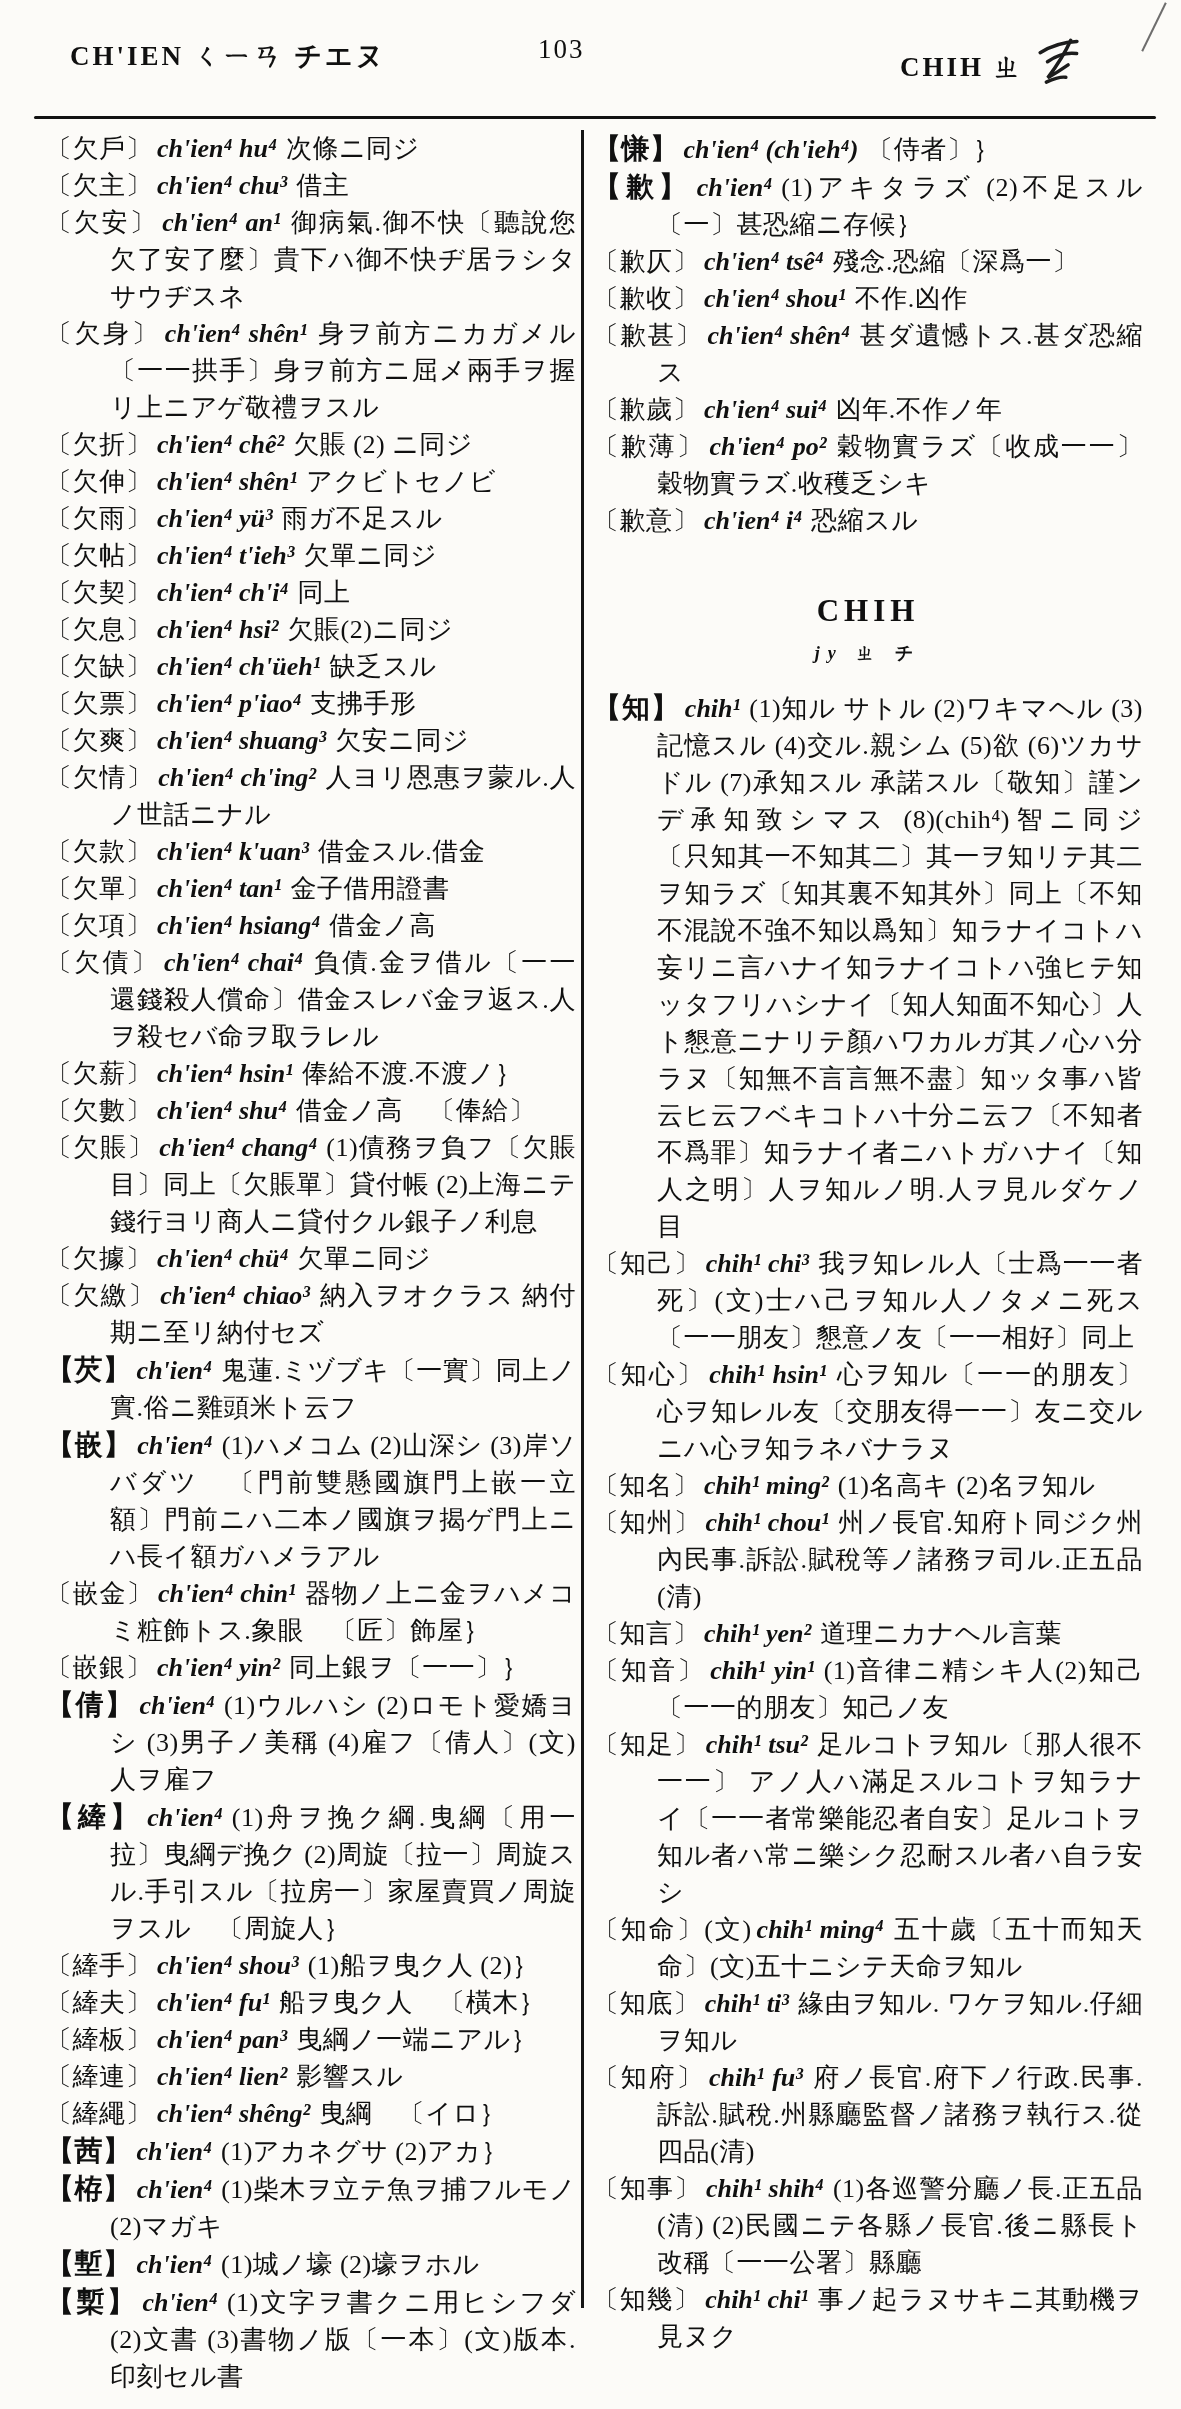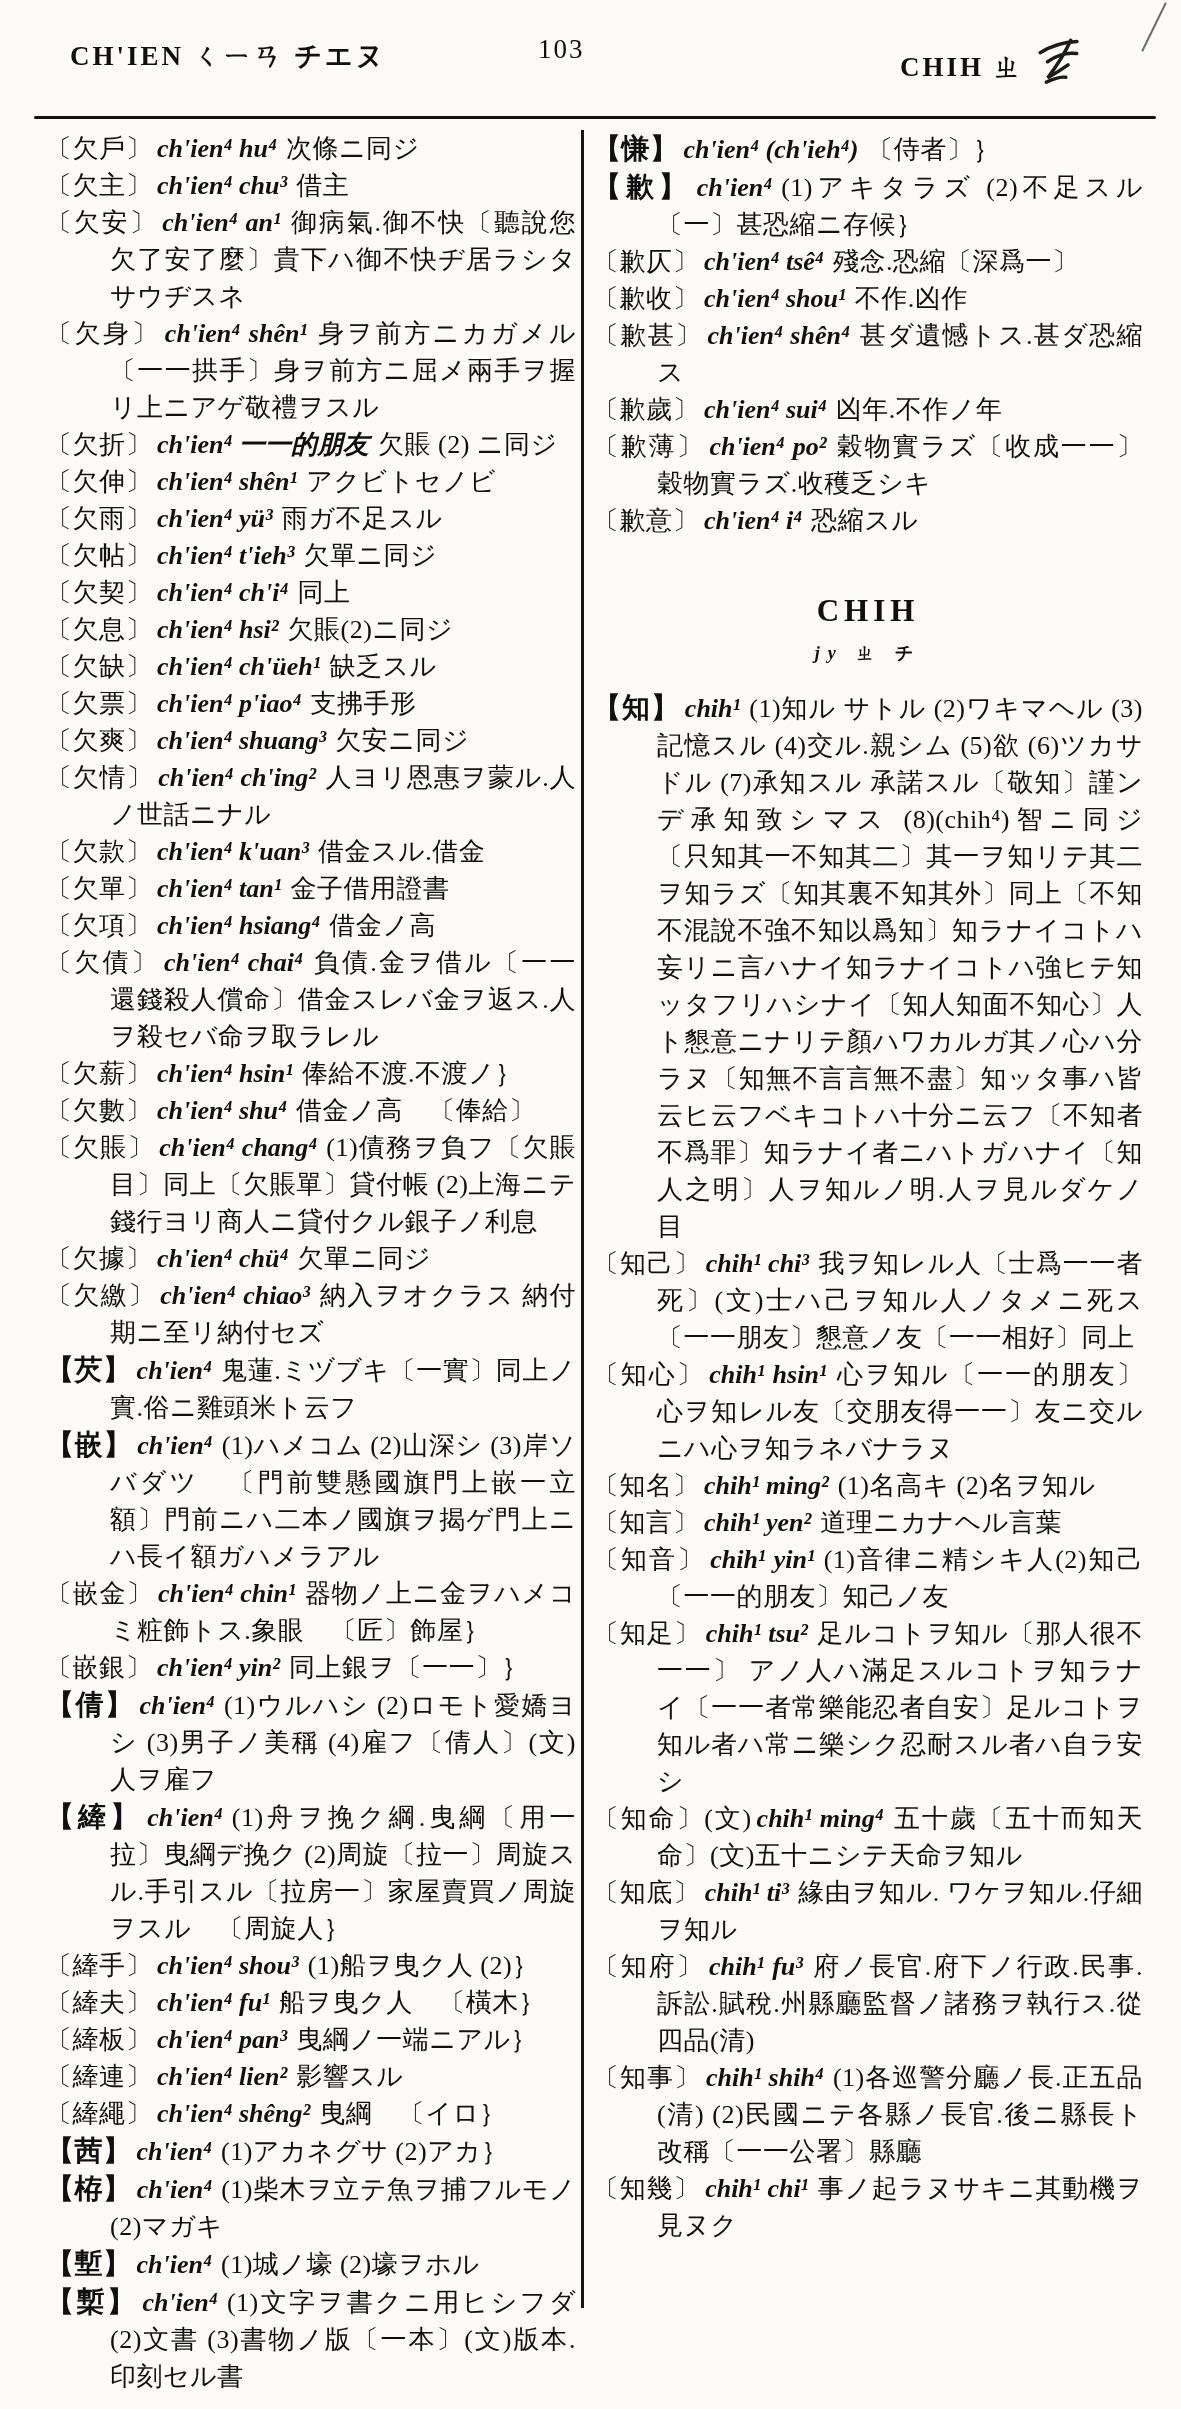--- a/index.html
+++ b/index.html
@@ -69,21 +69,21 @@
 
     <div class="col-left">
   <div class="entry"><span class="head">〔欠戶〕</span><span class="rom">ch'ien⁴ hu⁴</span><span class="def">次條ニ同ジ</span></div>
 
   <div class="entry"><span class="head">〔欠主〕</span><span class="rom">ch'ien⁴ chu³</span><span class="def">借主</span></div>
 
   <div class="entry"><span class="head">〔欠安〕</span><span class="rom">ch'ien⁴ an¹</span><span class="def">御病氣.御不快〔聽說您欠了安了麼〕貴下ハ御不快ヂ居ラシタサウヂスネ</span></div>
 
   <div class="entry"><span class="head">〔欠身〕</span><span class="rom">ch'ien⁴ shên¹</span><span class="def">身ヲ前方ニカガメル〔一一拱手〕身ヲ前方ニ屈メ兩手ヲ握リ上ニアゲ敬禮ヲスル</span></div>
 
-  <div class="entry"><span class="head">〔欠折〕</span><span class="rom">ch'ien⁴ 一一的朋友</span><span class="def">欠賬 (2) ニ同ジ</span></div>
+  <div class="entry"><span class="head">〔欠折〕</span><span class="rom">ch'ien⁴ chê²</span><span class="def">欠賬 (2) ニ同ジ</span></div>
 
   <div class="entry"><span class="head">〔欠伸〕</span><span class="rom">ch'ien⁴ shên¹</span><span class="def">アクビトセノビ</span></div>
 
   <div class="entry"><span class="head">〔欠雨〕</span><span class="rom">ch'ien⁴ yü³</span><span class="def">雨ガ不足スル</span></div>
 
   <div class="entry"><span class="head">〔欠帖〕</span><span class="rom">ch'ien⁴ t'ieh³</span><span class="def">欠單ニ同ジ</span></div>
 
   <div class="entry"><span class="head">〔欠契〕</span><span class="rom">ch'ien⁴ ch'i⁴</span><span class="def">同上</span></div>
 
   <div class="entry"><span class="head">〔欠息〕</span><span class="rom">ch'ien⁴ hsi²</span><span class="def">欠賬(2)ニ同ジ</span></div>
@@ -176,20 +176,21 @@
       </div>
       <div>
   <div class="entry"><span class="head bold">【知】</span><span class="rom">chih¹</span><span class="def">(1)知ル サトル (2)ワキマヘル (3)記憶スル (4)交ル.親シム (5)欲 (6)ツカサドル (7)承知スル 承諾スル〔敬知〕謹ンデ承知致シマス (8)(chih⁴)智ニ同ジ　〔只知其一不知其二〕其一ヲ知リテ其二ヲ知ラズ〔知其裏不知其外〕同上〔不知不混說不強不知以爲知〕知ラナイコトハ妄リニ言ハナイ知ラナイコトハ強ヒテ知ッタフリハシナイ〔知人知面不知心〕人ト懇意ニナリテ顏ハワカルガ其ノ心ハ分ラヌ〔知無不言言無不盡〕知ッタ事ハ皆云ヒ云フベキコトハ十分ニ云フ〔不知者不爲罪〕知ラナイ者ニハトガハナイ〔知人之明〕人ヲ知ルノ明.人ヲ見ルダケノ目</span></div>
 
   <div class="entry"><span class="head">〔知己〕</span><span class="rom">chih¹ chi³</span><span class="def">我ヲ知レル人〔士爲一一者死〕(文)士ハ己ヲ知ル人ノタメニ死ス〔一一朋友〕懇意ノ友〔一一相好〕同上</span></div>
 
   <div class="entry"><span class="head">〔知心〕</span><span class="rom">chih¹ hsin¹</span><span class="def">心ヲ知ル〔一一的朋友〕心ヲ知レル友〔交朋友得一一〕友ニ交ルニハ心ヲ知ラネバナラヌ</span></div>
 
   <div class="entry"><span class="head">〔知名〕</span><span class="rom">chih¹ ming²</span><span class="def">(1)名高キ (2)名ヲ知ル</span></div>
 
+  <div class="entry"><span class="head">〔知州〕</span><span class="rom">chih¹ chou¹</span><span class="def">州ノ長官.知府ト同ジク州內民事.訴訟.賦稅等ノ諸務ヲ司ル.正五品(清)</span></div>
 
   <div class="entry"><span class="head">〔知言〕</span><span class="rom">chih¹ yen²</span><span class="def">道理ニカナヘル言葉</span></div>
 
   <div class="entry"><span class="head">〔知音〕</span><span class="rom">chih¹ yin¹</span><span class="def">(1)音律ニ精シキ人(2)知己〔一一的朋友〕知己ノ友</span></div>
 
   <div class="entry"><span class="head">〔知足〕</span><span class="rom">chih¹ tsu²</span><span class="def">足ルコトヲ知ル〔那人很不一一〕 アノ人ハ滿足スルコトヲ知ラナイ〔一一者常樂能忍者自安〕足ルコトヲ知ル者ハ常ニ樂シク忍耐スル者ハ自ラ安シ</span></div>
 
   <div class="entry"><span class="head">〔知命〕(文)</span><span class="rom">chih¹ ming⁴</span><span class="def">五十歲〔五十而知天命〕(文)五十ニシテ天命ヲ知ル</span></div>
 
   <div class="entry"><span class="head">〔知底〕</span><span class="rom">chih¹ ti³</span><span class="def">緣由ヲ知ル. ワケヲ知ル.仔細ヲ知ル</span></div>

